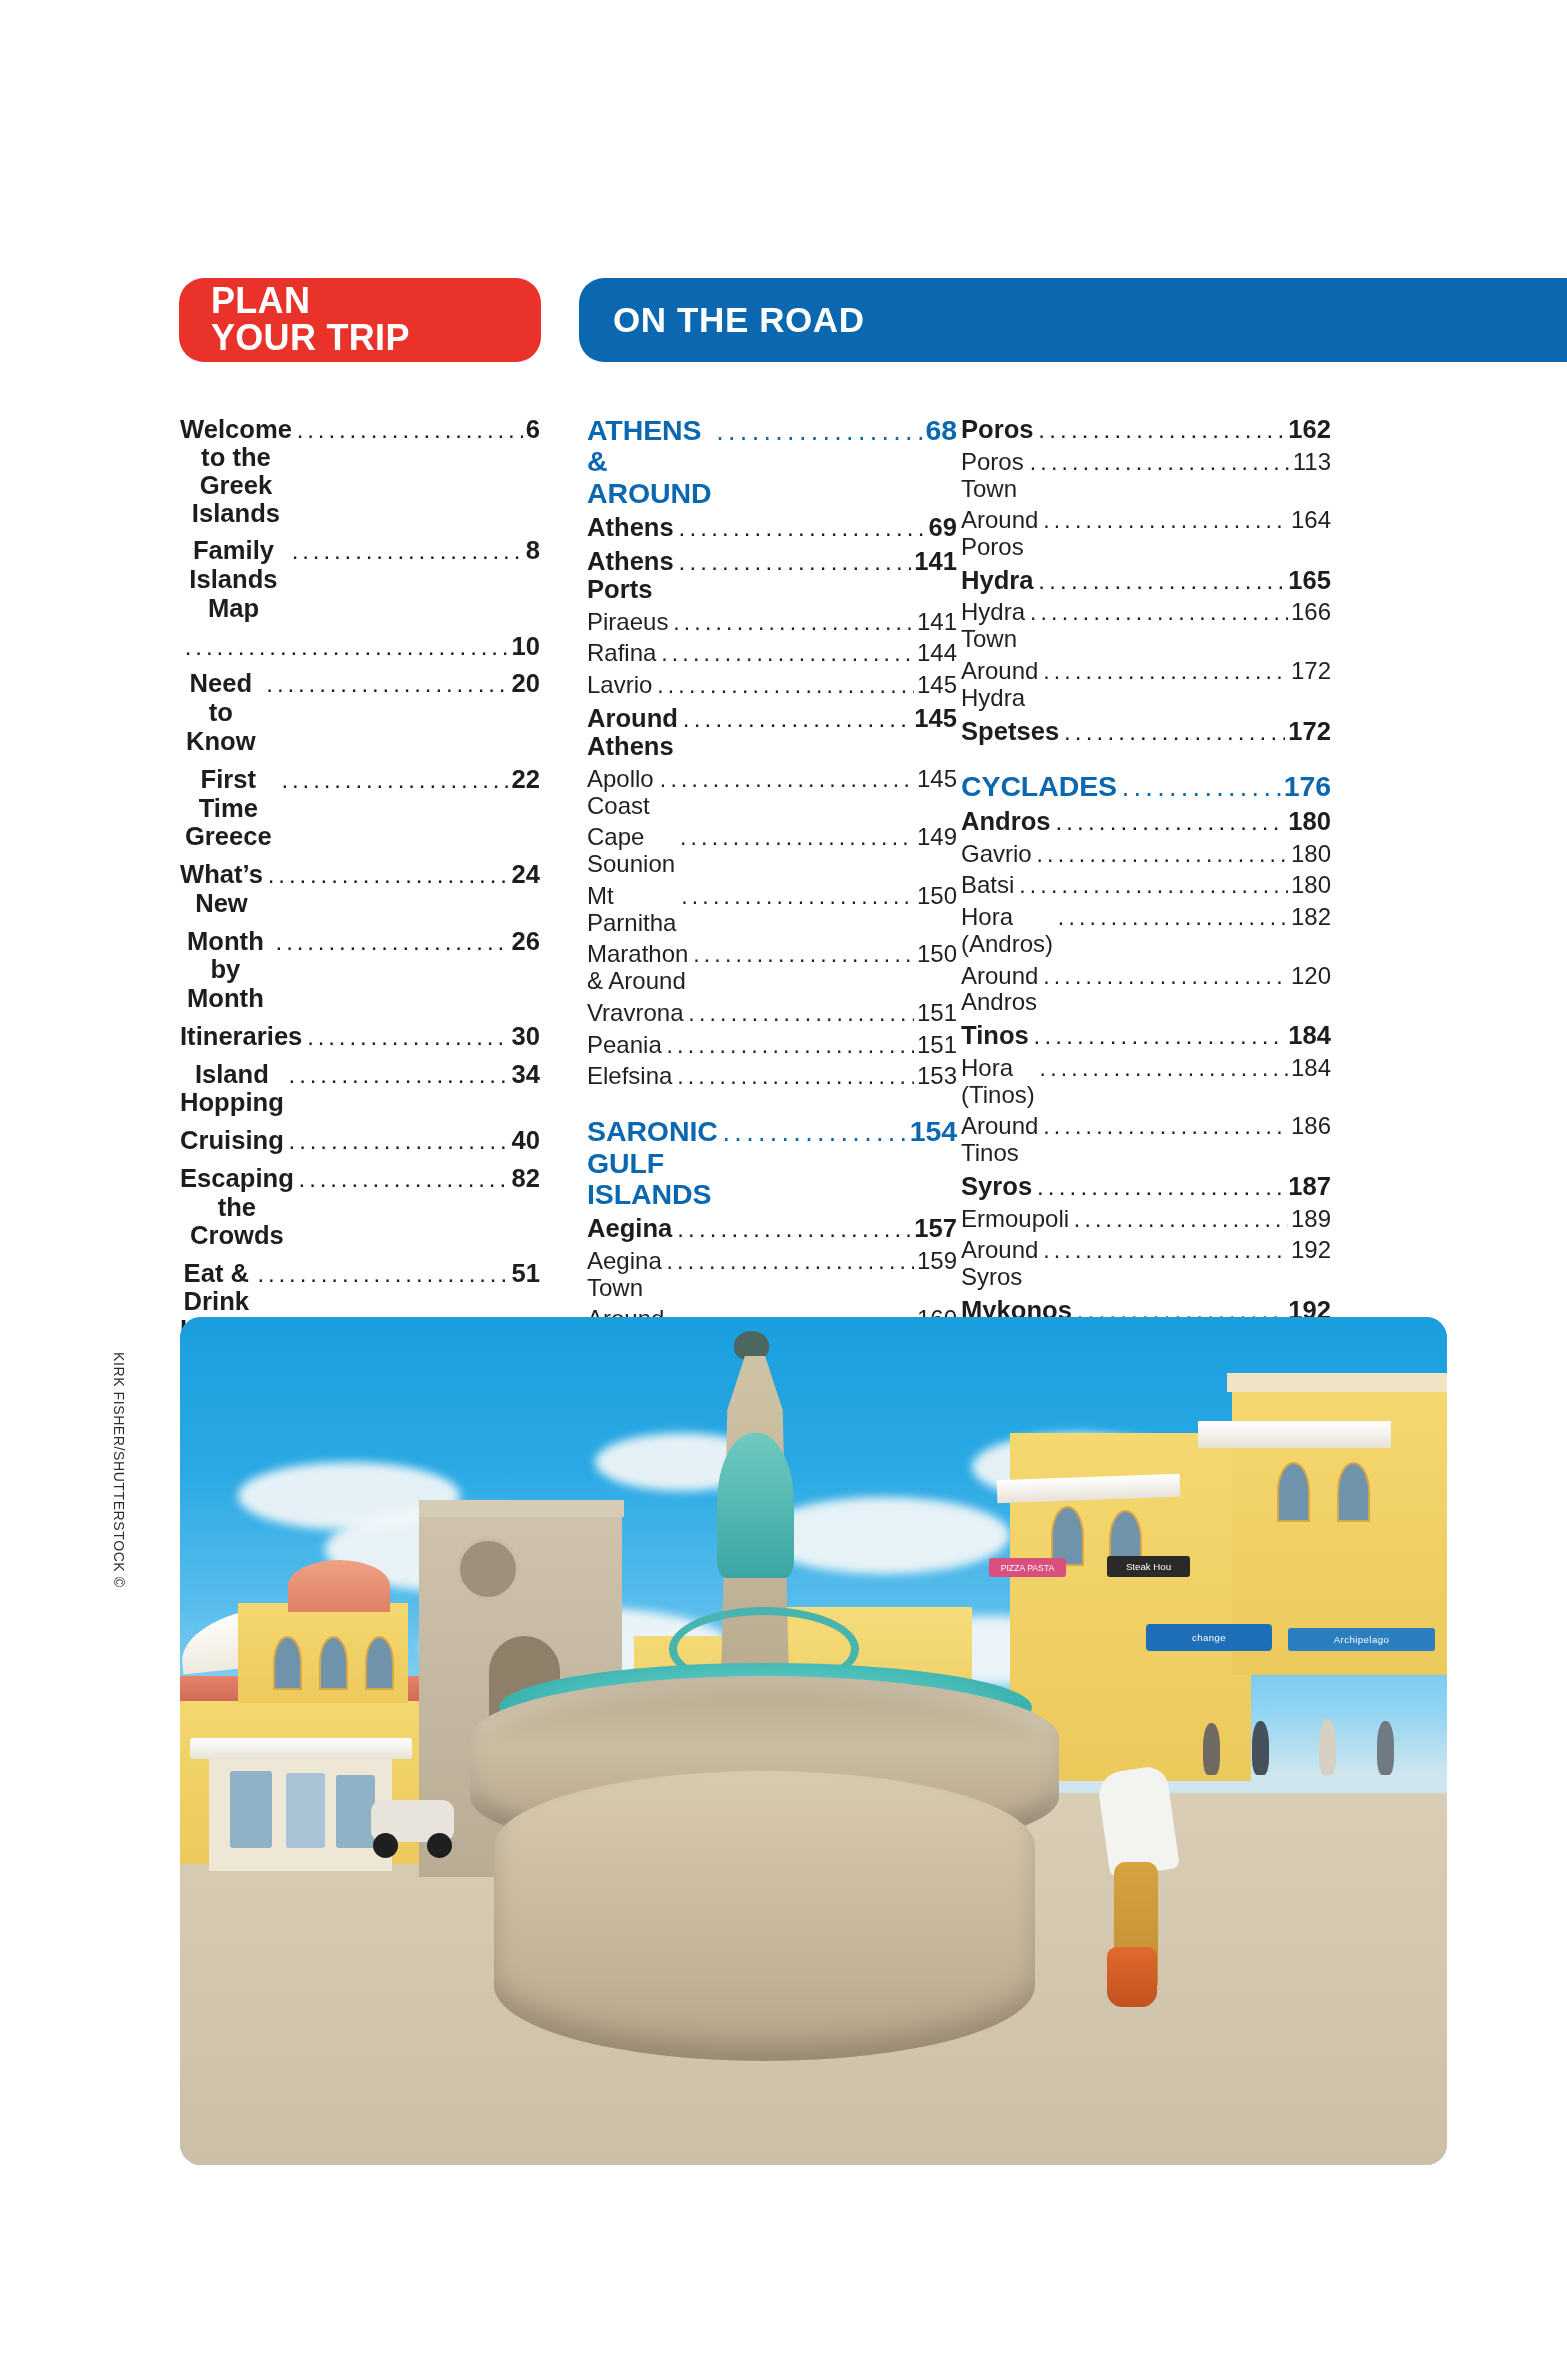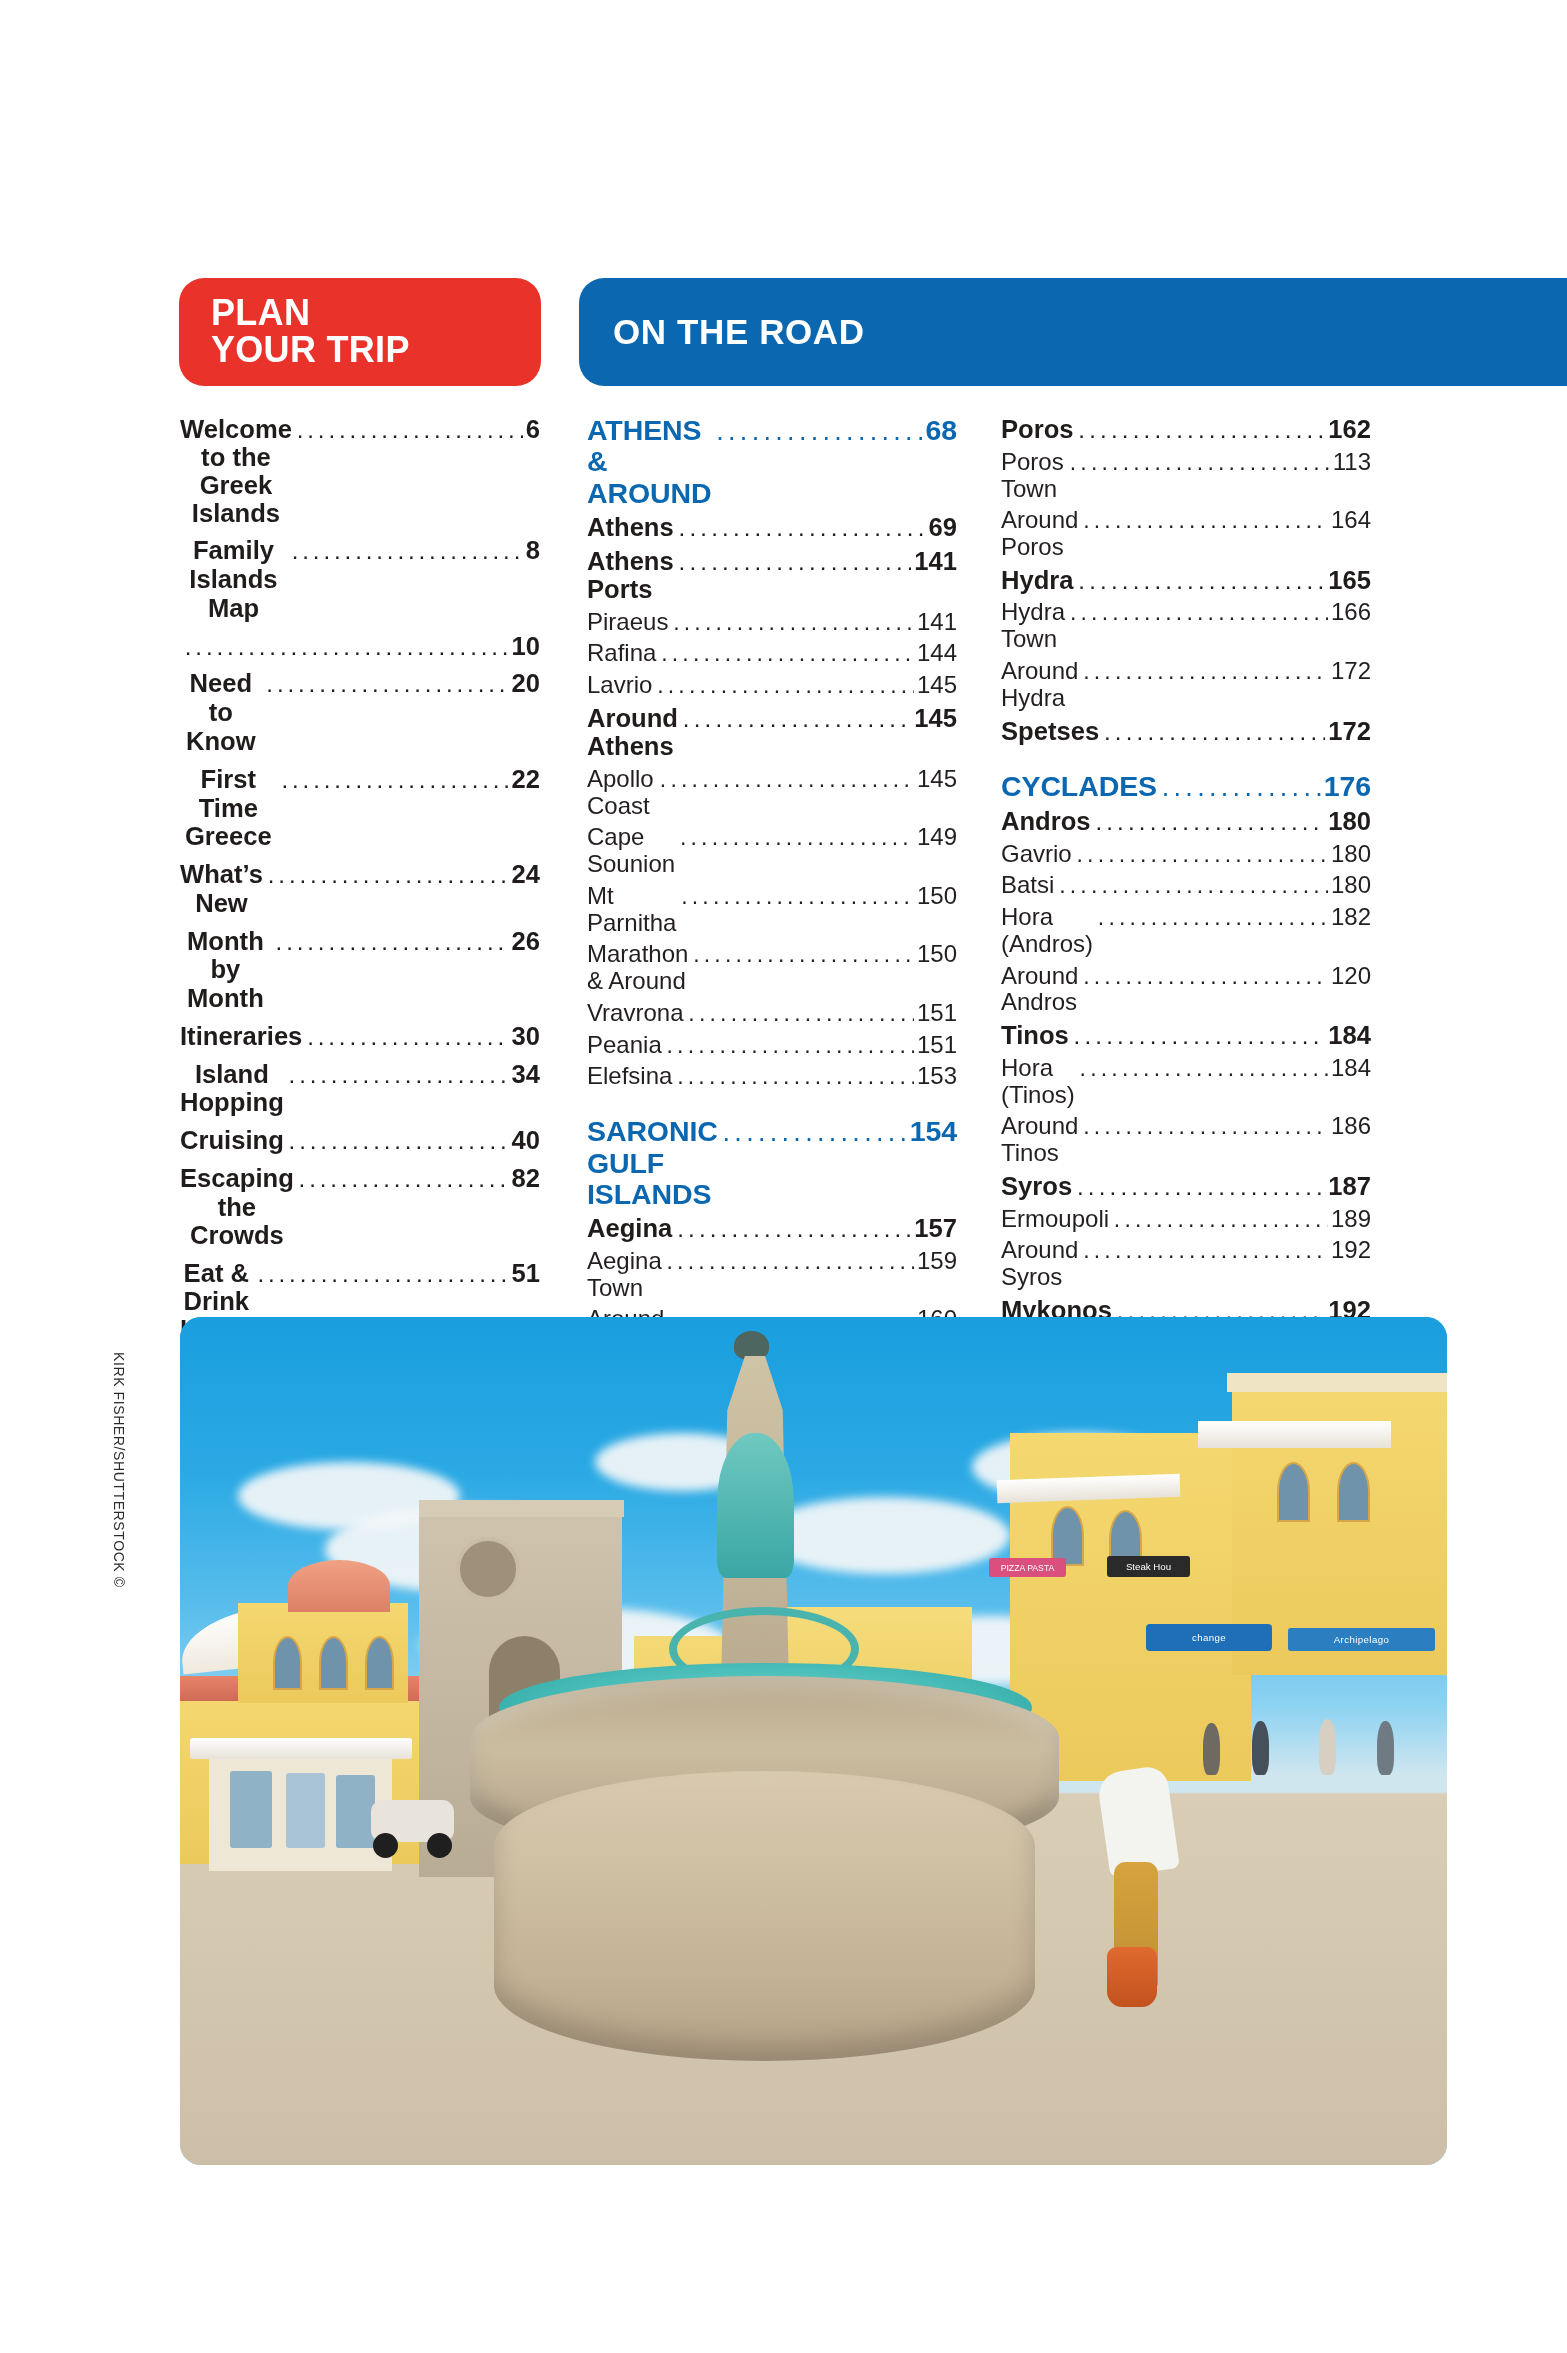--- a/index.html
+++ b/index.html
@@ -20,21 +20,21 @@
   .banner-row {
     position: absolute;
     left: 0;
     top: 278px;
     width: 1567px;
     height: 108px;
   }
   .banner {
     position: absolute;
     top: 0;
-    height: 108px;
+    height: 84px;
     display: flex;
     align-items: center;
     box-sizing: border-box;
   }
   .banner-plan {
     left: 179px;
     width: 362px;
     background: #E8322A;
     border-radius: 25px;
     padding-left: 32px;
@@ -64,21 +64,21 @@
     left: 0;
     top: 415px;
     width: 1567px;
   }
   .col {
     position: absolute;
     top: 0;
   }
   .col-1 { left: 180px; width: 360px; }
   .col-2 { left: 587px; width: 370px; }
-  .col-3 { left: 1001px; width: 370px; }
+  .col-3 { left: 961px; width: 370px; }
 
   .entry {
     display: flex;
     align-items: baseline;
     width: 100%;
     color: #201c1b;
     margin-bottom: 5.8px;
   }
   .entry .label {
     white-space: pre-line;

